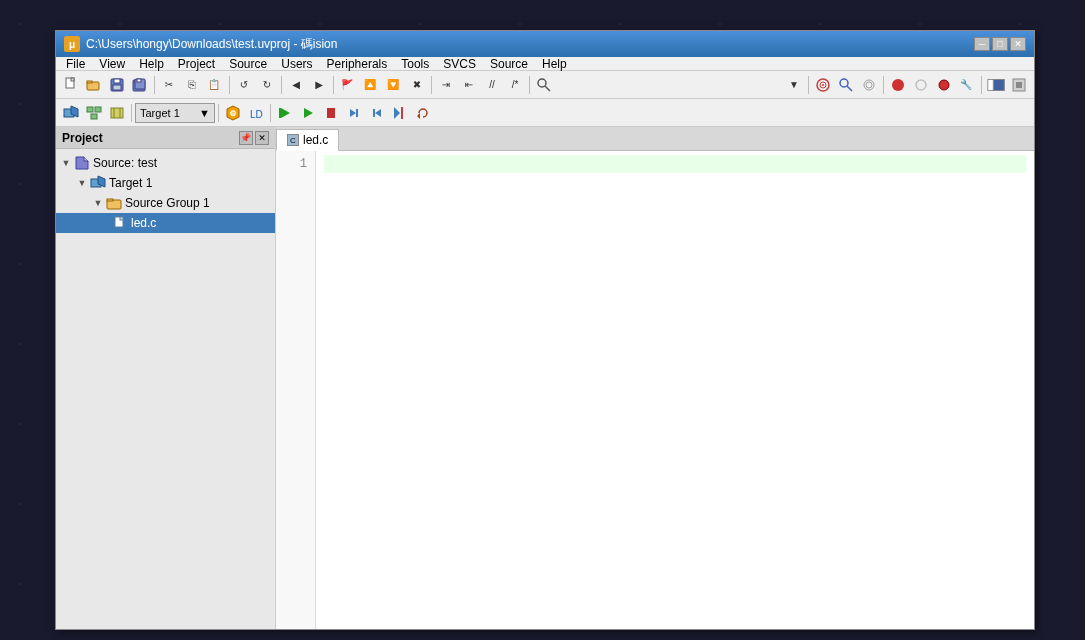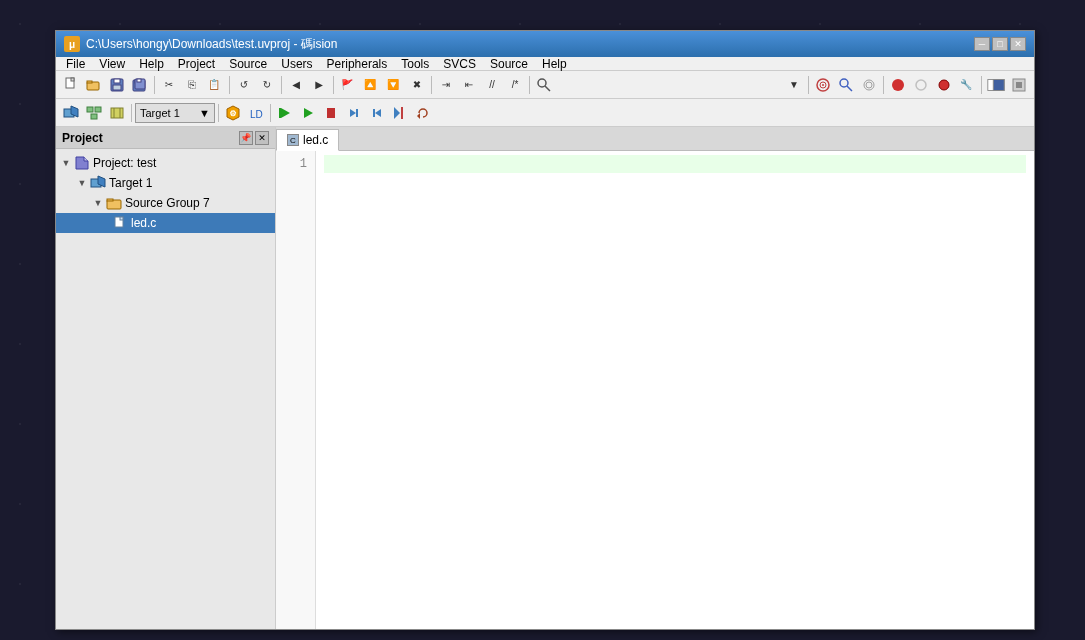--- a/index.html
+++ b/index.html
@@ -522,21 +522,21 @@
       <div class="tree-area">
 
         <div class="tree-item" style="padding-left:4px;">
           <span class="expand-btn">▼</span>
           <span class="tree-icon icon-project">
             <svg width="16" height="16" viewBox="0 0 16 16">
                 <path d="M2 2 L10 2 L14 6 L14 14 L2 14 Z" fill="#8080d0" stroke="#4040a0" stroke-width="1"></path>
                 <path d="M10 2 L10 6 L14 6" fill="#c0c0e8" stroke="#4040a0" stroke-width="1"></path>
               </svg>
           </span>
-          <span>Project: test</span>
+          <span>Source: test</span>
         </div>
 
         <div class="tree-item" style="padding-left:20px;">
           <span class="expand-btn">▼</span>
           <span class="tree-icon">
             <svg width="16" height="16" viewBox="0 0 16 16">
                 <rect x="1" y="4" width="10" height="8" fill="#60a0d0" stroke="#205080" stroke-width="1"></rect>
                 <polygon points="8,1 15,4 15,12 8,9" fill="#4080c0" stroke="#205080" stroke-width="1"></polygon>
               </svg>
           </span>
@@ -544,21 +544,21 @@
         </div>
 
         <div class="tree-item" style="padding-left:36px;">
           <span class="expand-btn">▼</span>
           <span class="tree-icon icon-folder">
             <svg width="16" height="16" viewBox="0 0 16 16">
                 <rect x="1" y="5" width="14" height="9" fill="#f0c060" stroke="#996600" stroke-width="1" rx="1"></rect>
                 <rect x="1" y="4" width="6" height="2" fill="#f0c060" stroke="#996600" stroke-width="1"></rect>
               </svg>
           </span>
-          <span>Source Group 7</span>
+          <span>Source Group 1</span>
         </div>
 
         <div class="tree-item highlighted" style="padding-left:56px;">
           <span class="tree-icon">
             <svg width="14" height="14" viewBox="0 0 14 14">
                 <rect x="2" y="1" width="8" height="10" fill="white" stroke="#6080a0" stroke-width="1"></rect>
                 <polyline points="7,1 10,4 10,4" fill="none" stroke="#6080a0" stroke-width="1"></polyline>
                 <rect x="7" y="1" width="3" height="3" fill="#d0e0f0" stroke="#6080a0" stroke-width="1"></rect>
               </svg>
           </span>

